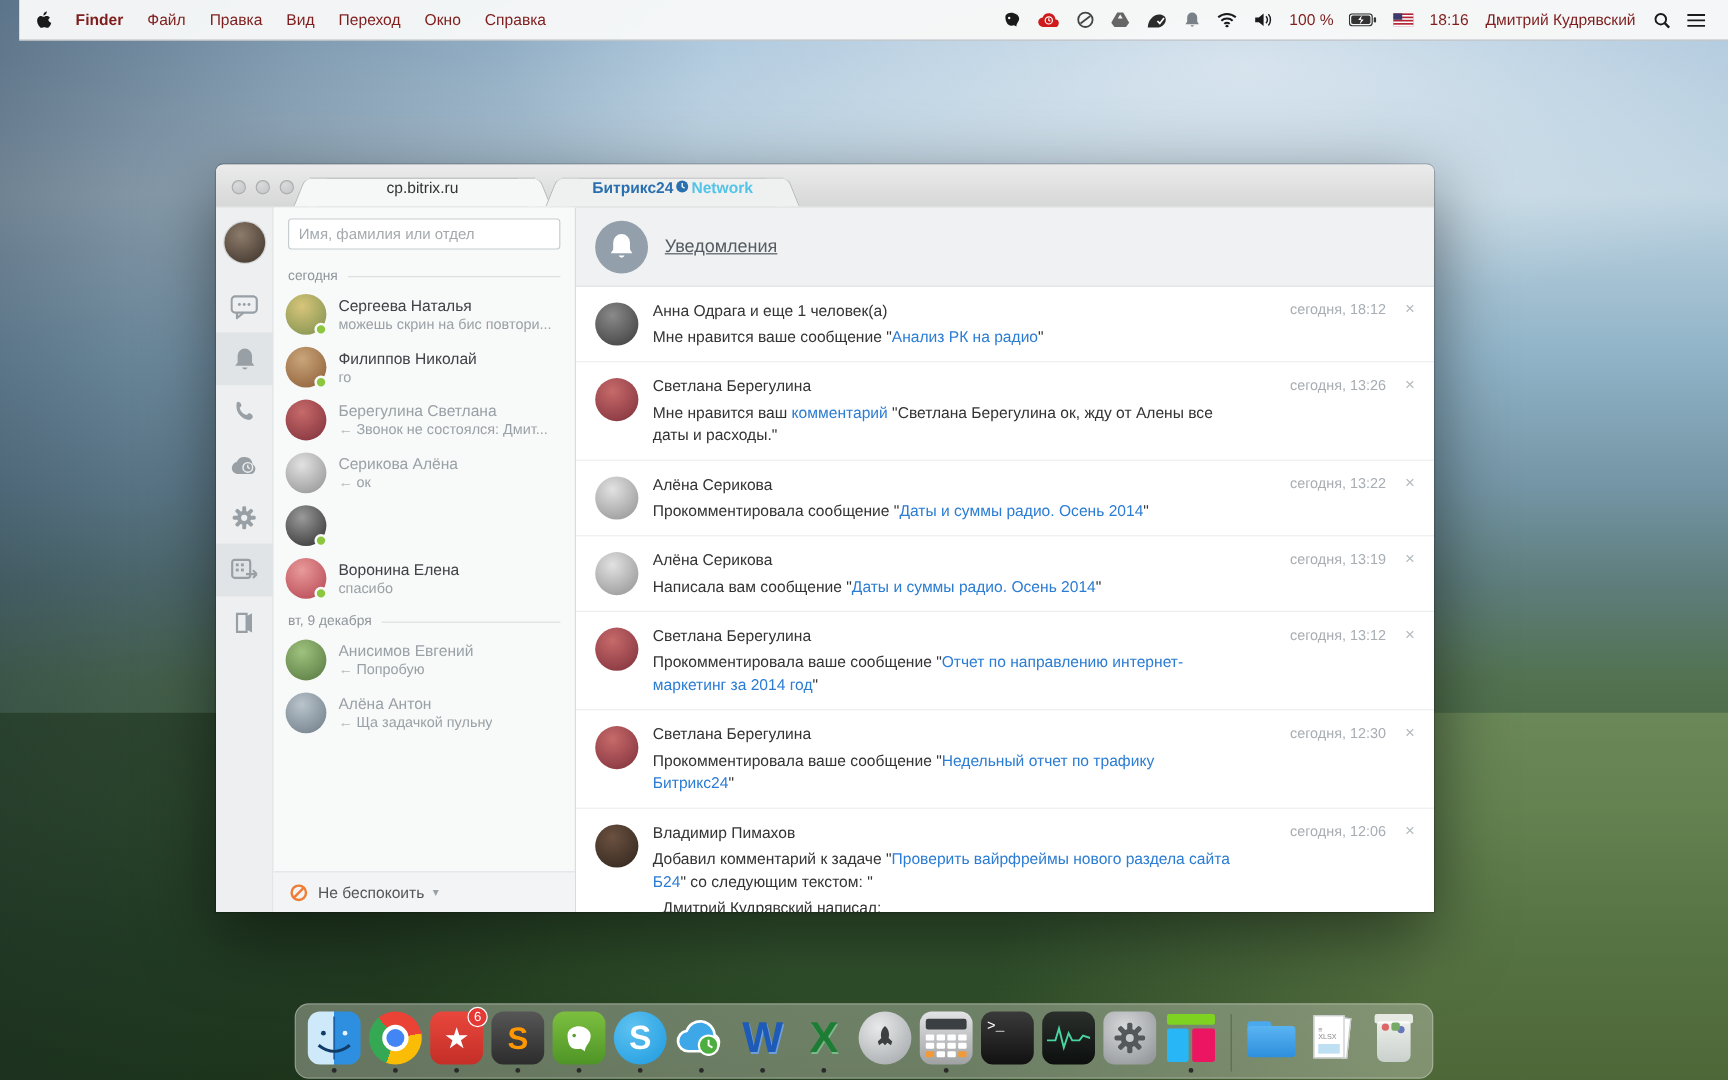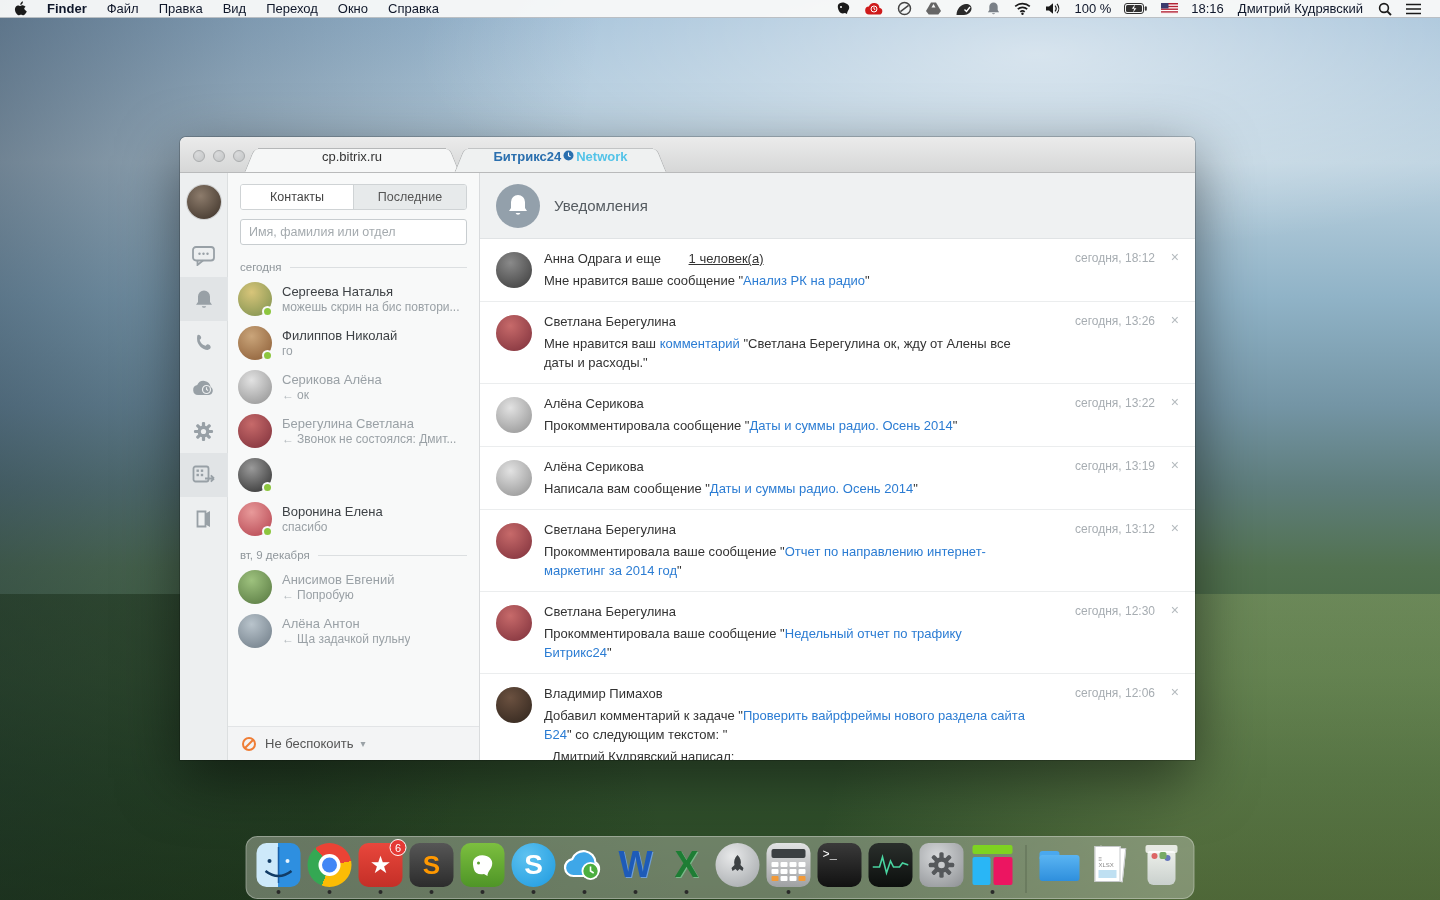--- a/index.html
+++ b/index.html
@@ -12,24 +12,24 @@
       radial-gradient(1000px 320px at 72% 6%, rgba(255,255,255,.55), rgba(255,255,255,0) 62%),
       linear-gradient(100deg, rgba(28,44,62,.5) 0%, rgba(28,44,62,.25) 16%, rgba(28,44,62,0) 38%),
       linear-gradient(180deg, #9cbcd6 0%, #bcd2e0 18%, #90b3c7 33%, #7495a5 45%, #5e7d7c 54%, #527250 63%, #456741 75%, #335430 86%, #27421f 100%);
   }
   .wallpaper::after { content:""; position:absolute; left:0; right:0; bottom:0; height:34%;
     background: linear-gradient(75deg, rgba(20,40,18,.45) 0 22%, rgba(20,40,18,0) 45%),
                 linear-gradient(285deg, rgba(180,200,120,.28) 0 18%, rgba(180,200,120,0) 42%);
   }
 
   
-  .menubar { position:absolute; top:0; left:0; right:0; height:18px; z-index:50;
+  .menubar { position:absolute; top:0; left:16px; right:0; height:34px; z-index:50;
     background:rgba(247,248,248,.96); border-bottom:1px solid rgba(100,110,120,.4);
     display:flex; align-items:center; justify-content:space-between; padding:0 12px;
-    font-size:13px; color:#0f172a; }
+    font-size:13px; color:#7f1d1d; }
   .mb-left, .mb-right { display:flex; align-items:center; height:100%; }
   .mb-item { padding:0 10px; display:flex; align-items:center; height:100%; cursor:default; }
   .mb-item.bold { font-weight:bold; }
   .mb-apple { padding:0 10px 0 2px; display:flex; align-items:center; }
   .mb-status { padding:0 7px; display:flex; align-items:center; height:100%; }
   .mb-status svg { display:block; }
   .mb-text { padding:0 6px; }
   .mb-user { padding:0 8px; }
 
   
@@ -93,27 +93,27 @@
   .dnd-icon { width:14px; height:14px; border:2px solid #ef7d35; border-radius:50%; position:relative; margin-right:9px; }
   .dnd-icon::after { content:""; position:absolute; left:-1px; top:4.5px; width:12px; height:2px; background:#ef7d35;
     transform:rotate(-45deg); }
   .dnd-label { font-size:13px; color:#555; }
   .dnd-caret { color:#9aa1a6; font-size:10px; margin-left:7px; }
 
   
   .notifs { flex:1; min-width:0; background:#fff; display:flex; flex-direction:column; }
   .n-header { flex:0 0 66px; background:#eff1f2; border-bottom:1px solid #e0e3e5; display:flex; align-items:center; padding:0 16px; }
   .n-header-icon { width:44px; height:44px; border-radius:50%; background:#93a0ab; display:flex; align-items:center; justify-content:center; }
-  .n-title { font-size:15px; color:#555b60; margin-left:14px; }
+  .n-title { font-size:15px; color:#555b60; margin-left:14px;text-decoration:underline; }
   .n-list { flex:1; overflow:hidden; }
   .n-row { position:relative; display:flex; padding:11px 46px 11px 16px; border-bottom:1px solid #ebedee; }
   .n-avatar { width:36px; height:36px; border-radius:50%; flex:0 0 36px; margin-top:2px; }
   .n-content { margin-left:12px; min-width:0; padding-right:120px; }
   .n-nameline { font-size:13px; color:#333; line-height:18px; }
-  .n-name-extra { text-decoration:underline; cursor:pointer;margin-left:24px; }
+  .n-name-extra { cursor:pointer; }
   .n-line { font-size:13px; color:#333; line-height:19px; margin-top:3px; }
   .n-line.quote { margin-left:8px; }
   .n-link { color:#2b7cd3; cursor:pointer; }
   .n-time { position:absolute; right:40px; top:12px; font-size:12px; color:#a7adb2; white-space:nowrap; }
   .n-close { position:absolute; right:16px; top:10px; font-size:14px; color:#b4babe; cursor:pointer; }
 
   
   .dock { position:absolute; bottom:1px; left:50%; transform:translateX(-50%); z-index:40;
     display:flex; align-items:flex-end; gap:7px; padding:6px 10px 3px;
     background:rgba(190,198,182,.45); border:1px solid rgba(255,255,255,.3); border-radius:12px; }
@@ -335,24 +335,20 @@
               <svg width="17" height="20" viewBox="0 0 17 20">
                 <path d="M2.5 2.5h8v15h-8z" fill="none" stroke="#98a0a6" stroke-width="1.8"></path>
                 <path fill="#98a0a6" d="M10.5 4.5 15 2v16l-4.5-2.5z"></path>
               </svg>
             </span>
           </div>
         </div>
     </div>
 
     <div class="contacts">
-      <div class="seg">
-        <div class="seg-btn active">Контакты</div>
-        <div class="seg-btn inactive">Последние</div>
-      </div>
       <div class="search-wrap">
         <input class="search-input" type="text" placeholder="Имя, фамилия или отдел" style="">
       </div>
       <div class="contact-list" id="contact-list">
           <div class="group-label">
             <span class="lbl">сегодня</span>
             <span class="rule"></span>
           </div>
           <div class="contact">
             <div class="c-avatar" style="background: radial-gradient(circle at 40% 30%, rgb(216, 197, 122), rgb(122, 143, 77));">
@@ -366,31 +362,31 @@
           <div class="contact">
             <div class="c-avatar" style="background: radial-gradient(circle at 40% 30%, rgb(202, 165, 122), rgb(138, 91, 52));">
               <span class="c-dot"></span>
             </div>
             <div class="c-texts">
               <div class="c-name">Филиппов Николай</div>
               <div class="c-msg">го</div>
             </div>
           </div>
           <div class="contact">
+            <div class="c-avatar" style="background: radial-gradient(circle at 40% 30%, rgb(199, 106, 106), rgb(125, 47, 58));"></div>
+            <div class="c-texts">
+              <div class="c-name muted">Берегулина Светлана</div>
+              <div class="c-msg"><span class="reply-arrow">←</span>Звонок не состоялся: Дмит...</div>
+            </div>
+          </div>
+          <div class="contact">
             <div class="c-avatar" style="background: radial-gradient(circle at 40% 30%, rgb(226, 226, 226), rgb(143, 143, 143));"></div>
             <div class="c-texts">
               <div class="c-name muted">Серикова Алёна</div>
               <div class="c-msg"><span class="reply-arrow">←</span>ок</div>
-            </div>
-          </div>
-          <div class="contact">
-            <div class="c-avatar" style="background: radial-gradient(circle at 40% 30%, rgb(199, 106, 106), rgb(125, 47, 58));"></div>
-            <div class="c-texts">
-              <div class="c-name muted">Берегулина Светлана</div>
-              <div class="c-msg"><span class="reply-arrow">←</span>Звонок не состоялся: Дмит...</div>
             </div>
           </div>
           <div class="contact">
             <div class="c-avatar" style="background: radial-gradient(circle at 40% 30%, rgb(154, 154, 154), rgb(45, 45, 45));">
               <span class="c-dot"></span>
             </div>
           </div>
           <div class="contact">
             <div class="c-avatar" style="background: radial-gradient(circle at 40% 30%, rgb(232, 154, 154), rgb(180, 66, 78));">
               <span class="c-dot"></span>

